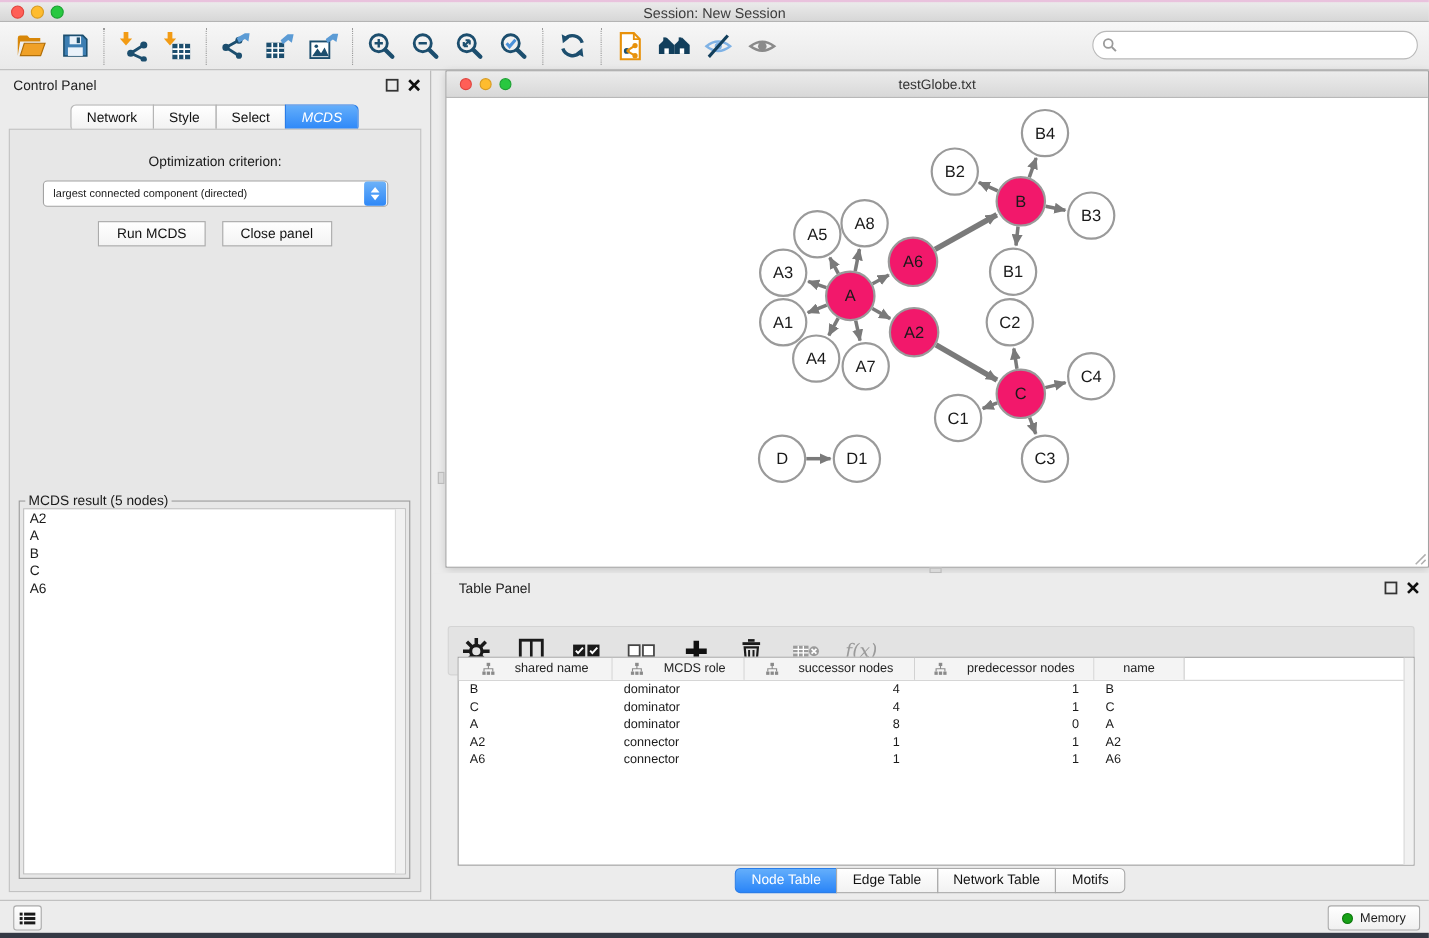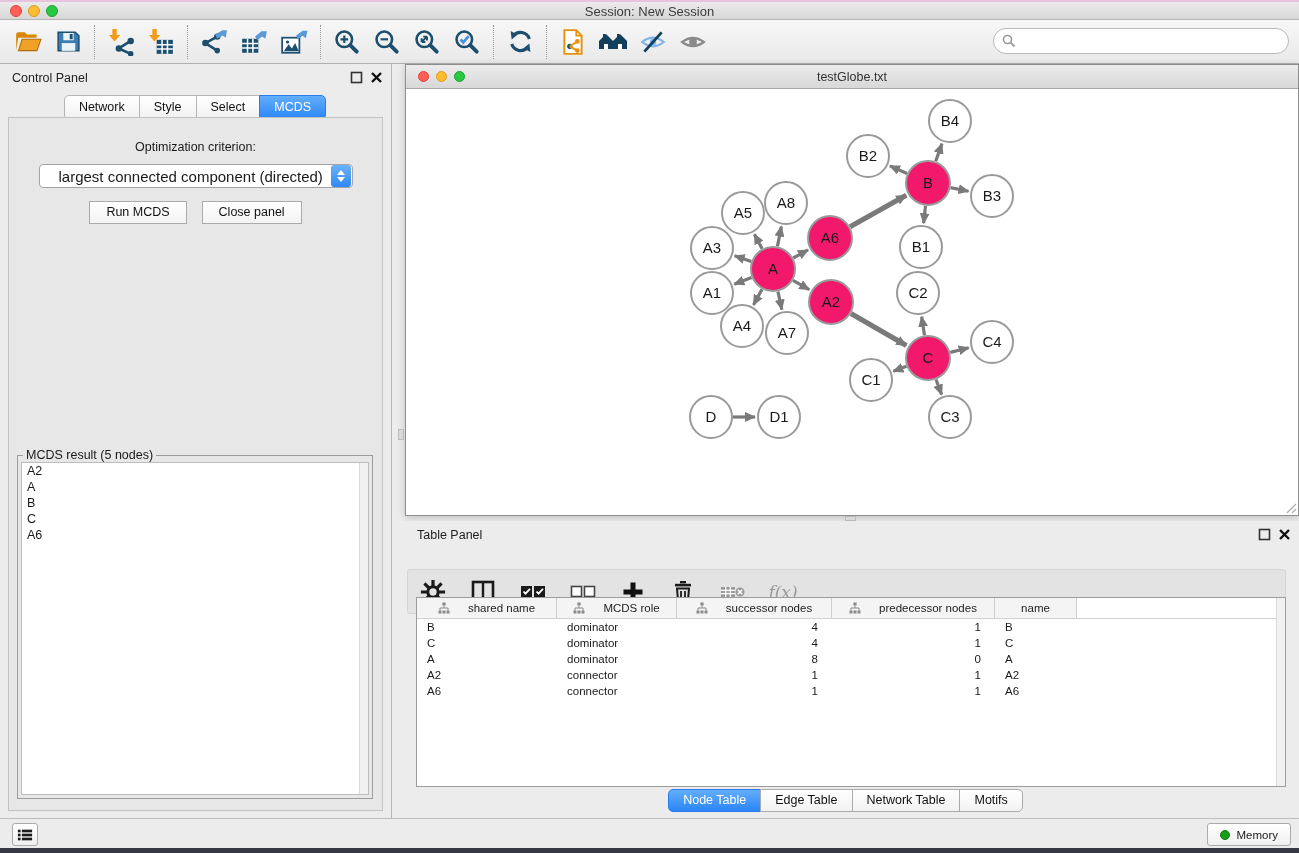--- a/index.html
+++ b/index.html
@@ -30,27 +30,27 @@
   .control-panel { position:absolute; left:0; top:64px; width:392px; height:754px; background:#ececec;
     border-right:1px solid #b6b6b6; }
   .panel-header { position:relative; height:28px; }
   .panel-header .ph-title { position:absolute; left:12px; top:7px; font-size:12.5px; color:#222; }
   .ph-icons { position:absolute; right:8px; top:7px; display:flex; gap:7px; }
   .cp-tabs { position:absolute; left:0; top:31px; width:100%; display:flex; justify-content:center; }
   .cp-tab { border:1px solid #b5b5b5; background:linear-gradient(#ffffff,#f1f1f1); font-size:12.5px;
     padding:4px 14px 5px; margin-left:-1px; color:#111; }
   .cp-tab:first-child { border-radius:5px 0 0 5px; }
   .cp-tab:last-child { border-radius:0 5px 5px 0; }
-  .cp-tab.selected { background:linear-gradient(#63aefb,#2a85f8); color:#fff; border-color:#2a7de8; }
+  .cp-tab.selected { background:linear-gradient(#63aefb,#2a85f8); color:#fff; border-color:#2a7de8;font-style:italic; }
   .cp-content { position:absolute; left:8px; right:8px; top:53px; bottom:7px;
     background:#e7e7e7; border:1px solid #c2c2c2; }
   .opt-label { text-align:center; margin-top:22px; font-size:12.5px; }
   .criterion-select { margin:10px auto 0; width:314px; height:24px; background:#fff; border:1px solid #a3a3a3;
     border-radius:4px; display:flex; align-items:center; position:relative; }
-  .criterion-select .sel-text { font-size:15px; padding-left:19px; flex:1; }
+  .criterion-select .sel-text { font-size:10px; padding-left:9px; flex:1; }
   .sel-stepper { width:20px; height:22px; border-radius:3px; background:linear-gradient(#6cb2f9,#2f88f7);
     margin-right:1px; display:flex; flex-direction:column; align-items:center; justify-content:center; gap:2px; }
   .sel-stepper .up { width:0;height:0;border-left:4px solid transparent;border-right:4px solid transparent;border-bottom:5px solid #fff;}
   .sel-stepper .dn { width:0;height:0;border-left:4px solid transparent;border-right:4px solid transparent;border-top:5px solid #fff;}
   .cp-buttons { display:flex; justify-content:center; gap:15px; margin-top:13px; }
   .btn { background:linear-gradient(#ffffff,#f3f3f3); border:1px solid #ababab; border-radius:0;
     font-size:12.5px; padding:3px 16px 4px; color:#111; }
   .mcds-box { position:absolute; left:8px; right:9px; top:337px; bottom:11px; border:1px solid #9c9c9c; }
   .mcds-box .legend { position:absolute; left:5px; top:-8px; background:#e7e7e7; padding:0 3px; font-size:12.5px; }
   .mcds-list { position:absolute; left:3px; right:3px; top:6px; bottom:3px; background:#fff; border:1px solid #bdbdbd; }

